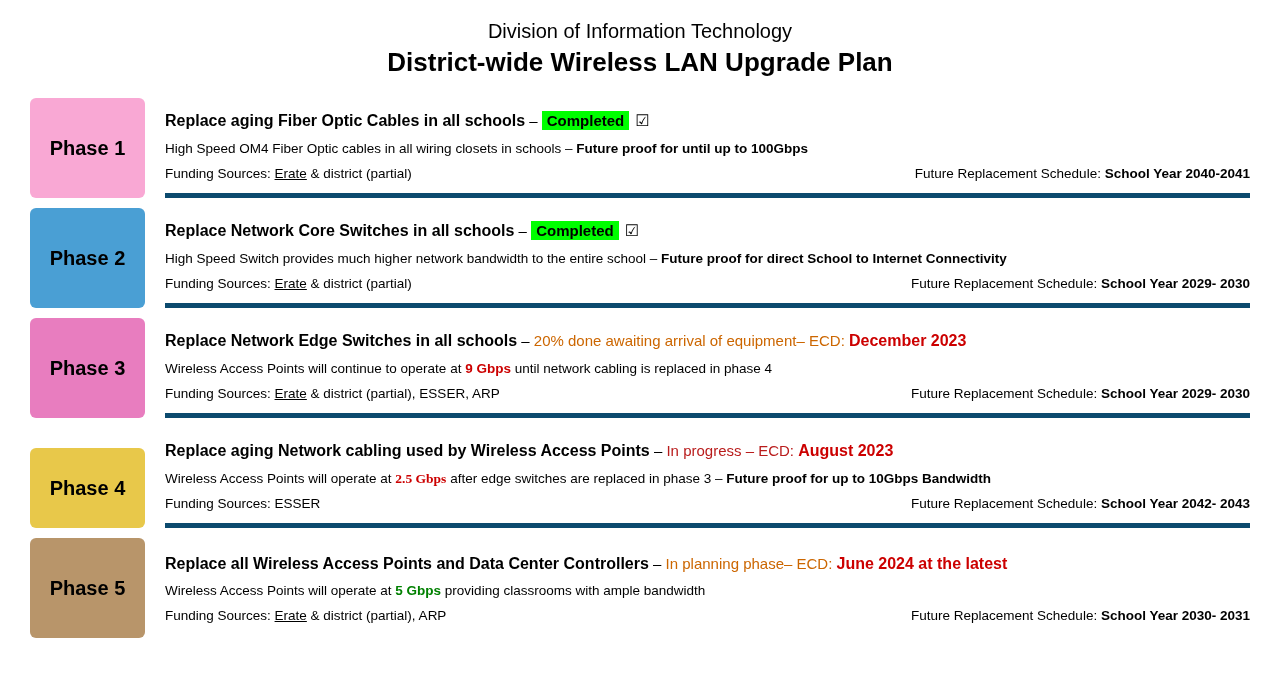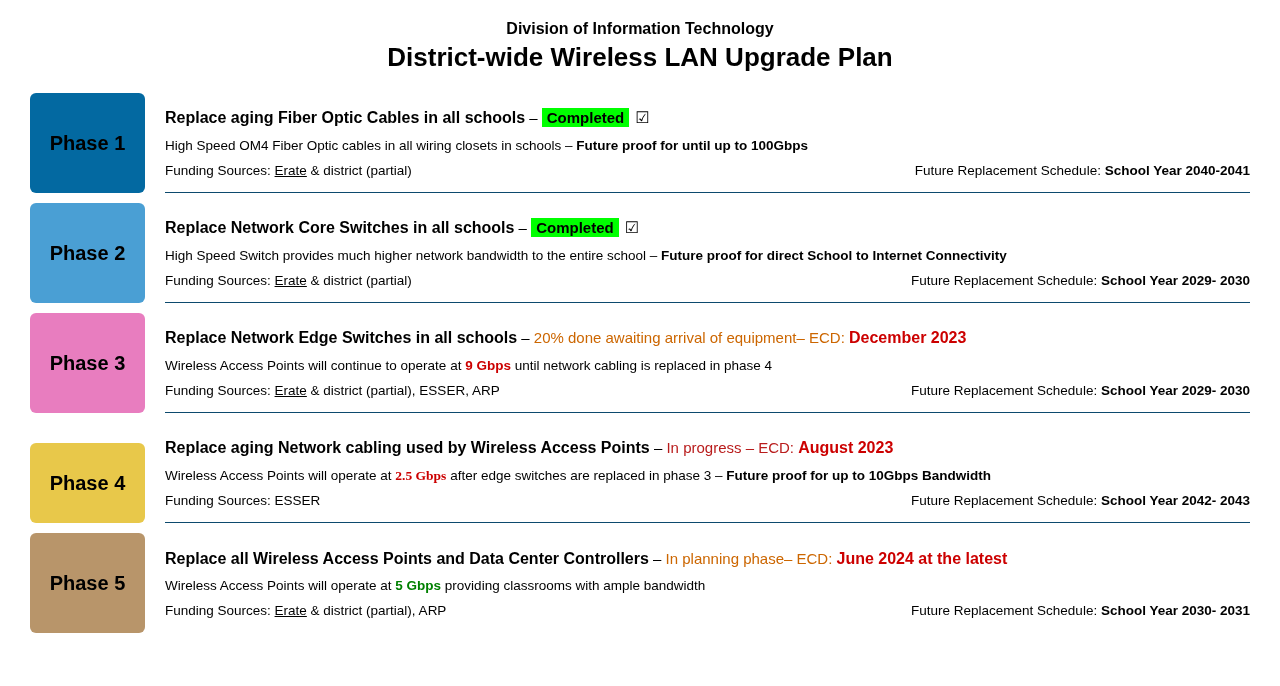--- a/index.html
+++ b/index.html
@@ -8,22 +8,22 @@
       background: #fff;
       color: #000;
       padding: 20px 30px;
       max-width: 1280px;
     }
     .header {
       text-align: center;
       margin-bottom: 20px;
     }
     .header-subtitle {
-      font-size: 16px;
-      font-weight: bold;
+      font-size: 20px;
+      font-weight: normal;
       margin-bottom: 4px;
     }
     .header-title {
       font-size: 26px;
       font-weight: bold;
     }
     .phase-row {
       display: flex;
       flex-direction: row;
       align-items: stretch;
@@ -45,21 +45,21 @@
       line-height: 1.3;
       margin-right: 20px;
       flex-shrink: 0;
     }
     .phase-content {
       flex: 1;
       display: flex;
       flex-direction: column;
       justify-content: center;
       padding: 8px 0;
-      border-bottom: 1px solid #0c4a6e;
+      border-bottom: 5px solid #0c4a6e;
     }
     .phase-row:last-child .phase-content {
       border-bottom: none;
     }
     .phase-title-line {
       font-size: 15px;
       margin-bottom: 6px;
       line-height: 1.4;
     }
     .phase-title-line b {
@@ -82,21 +82,21 @@
       font-weight: bold;
       padding: 1px 5px;
     }
     .checkbox-symbol {
       font-size: 16px;
       margin-left: 6px;
     }
     .underline {
       text-decoration: underline;
     }
-    .phase-1-color { background-color: #0369a1; }
+    .phase-1-color { background-color: #f9a8d4; }
     .phase-2-color { background-color: #4a9fd4; }
     .phase-3-color { background-color: #e87dbf; }
     .phase-4-color { background-color: #e8c84a; margin-top: 20px; }
     .phase-5-color { background-color: #b8956a; }
   </style>
 </head>
 <body>
 
 <div class="header">
   <div class="header-subtitle">Division of Information Technology</div>

